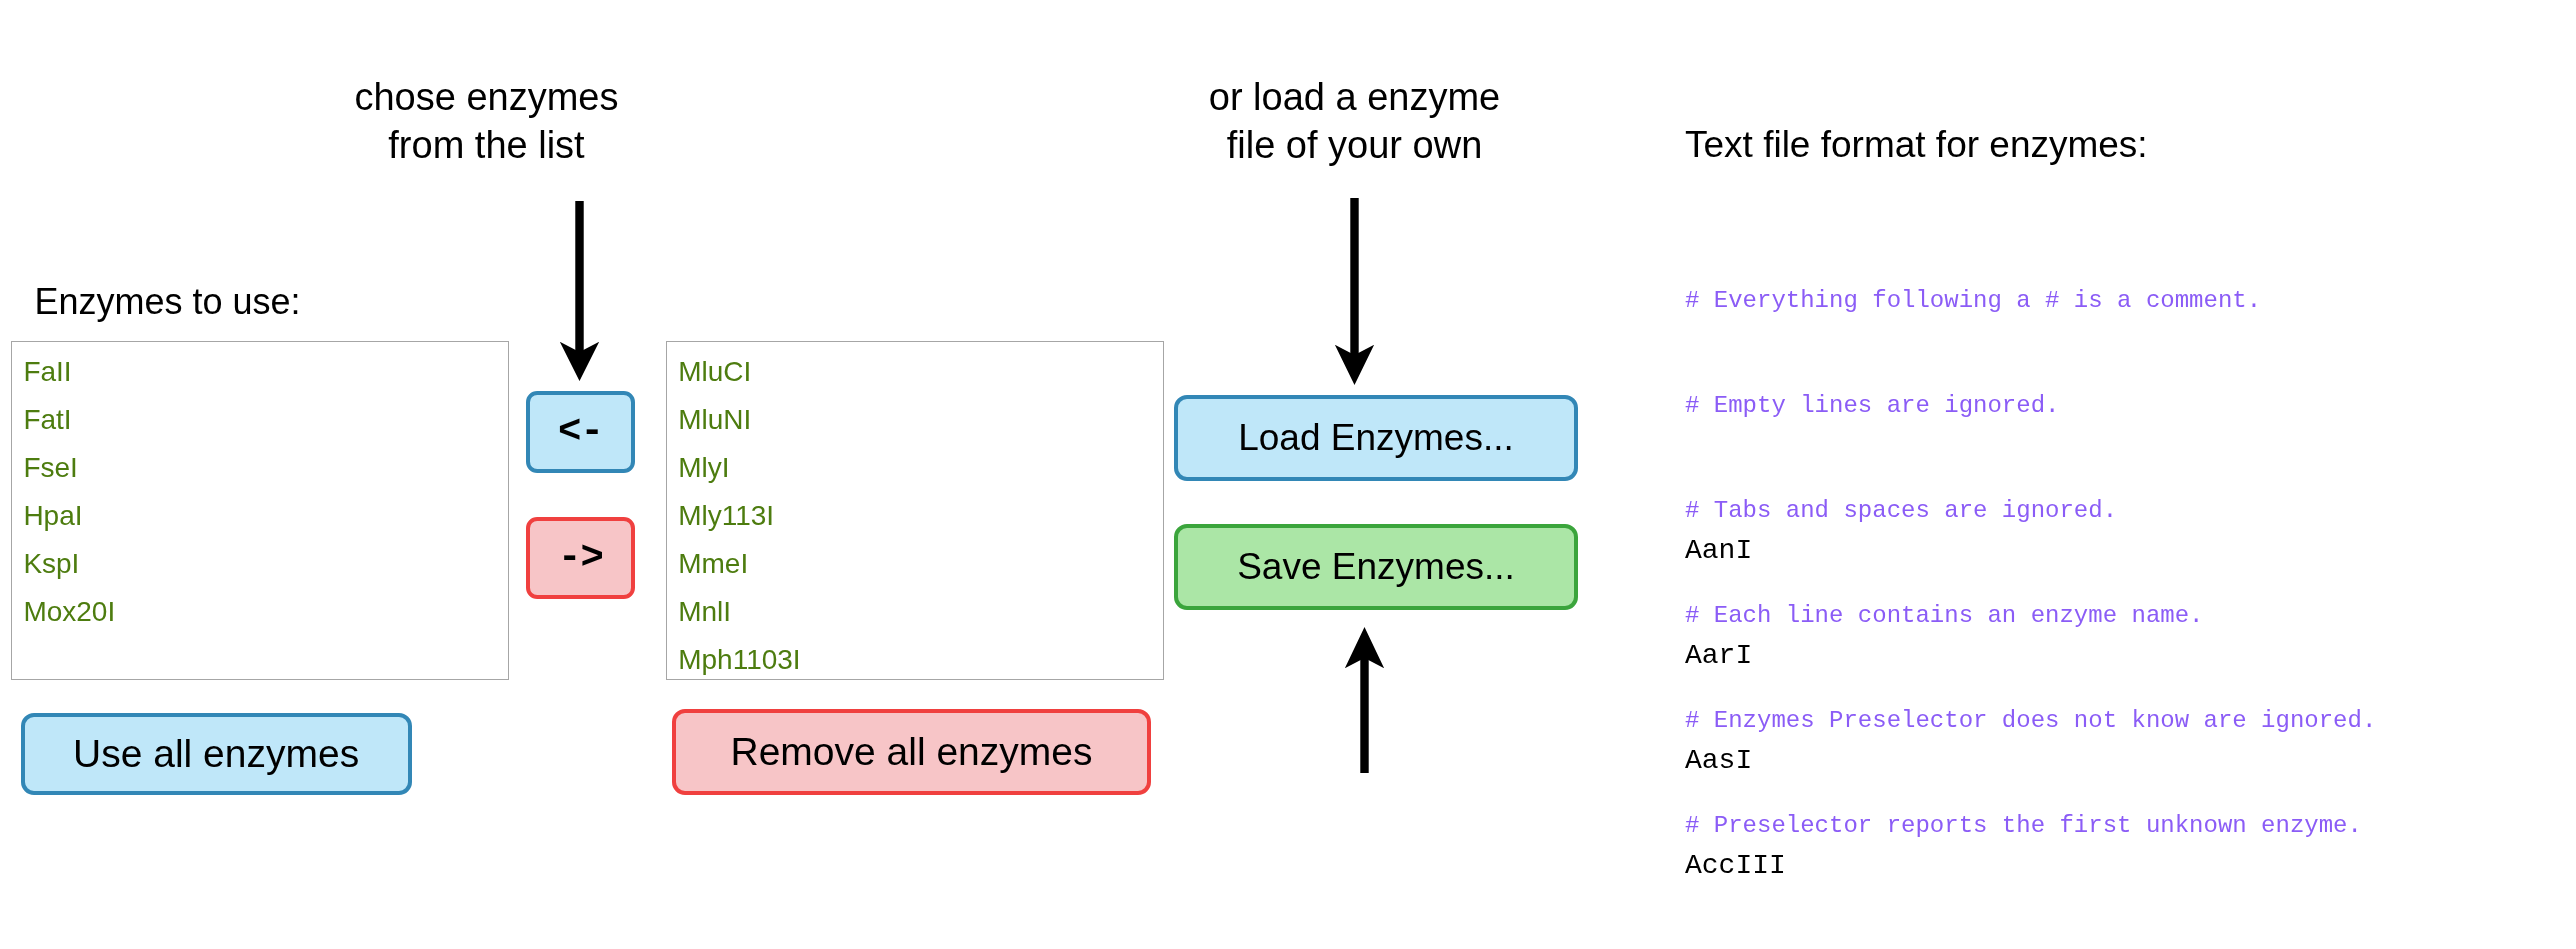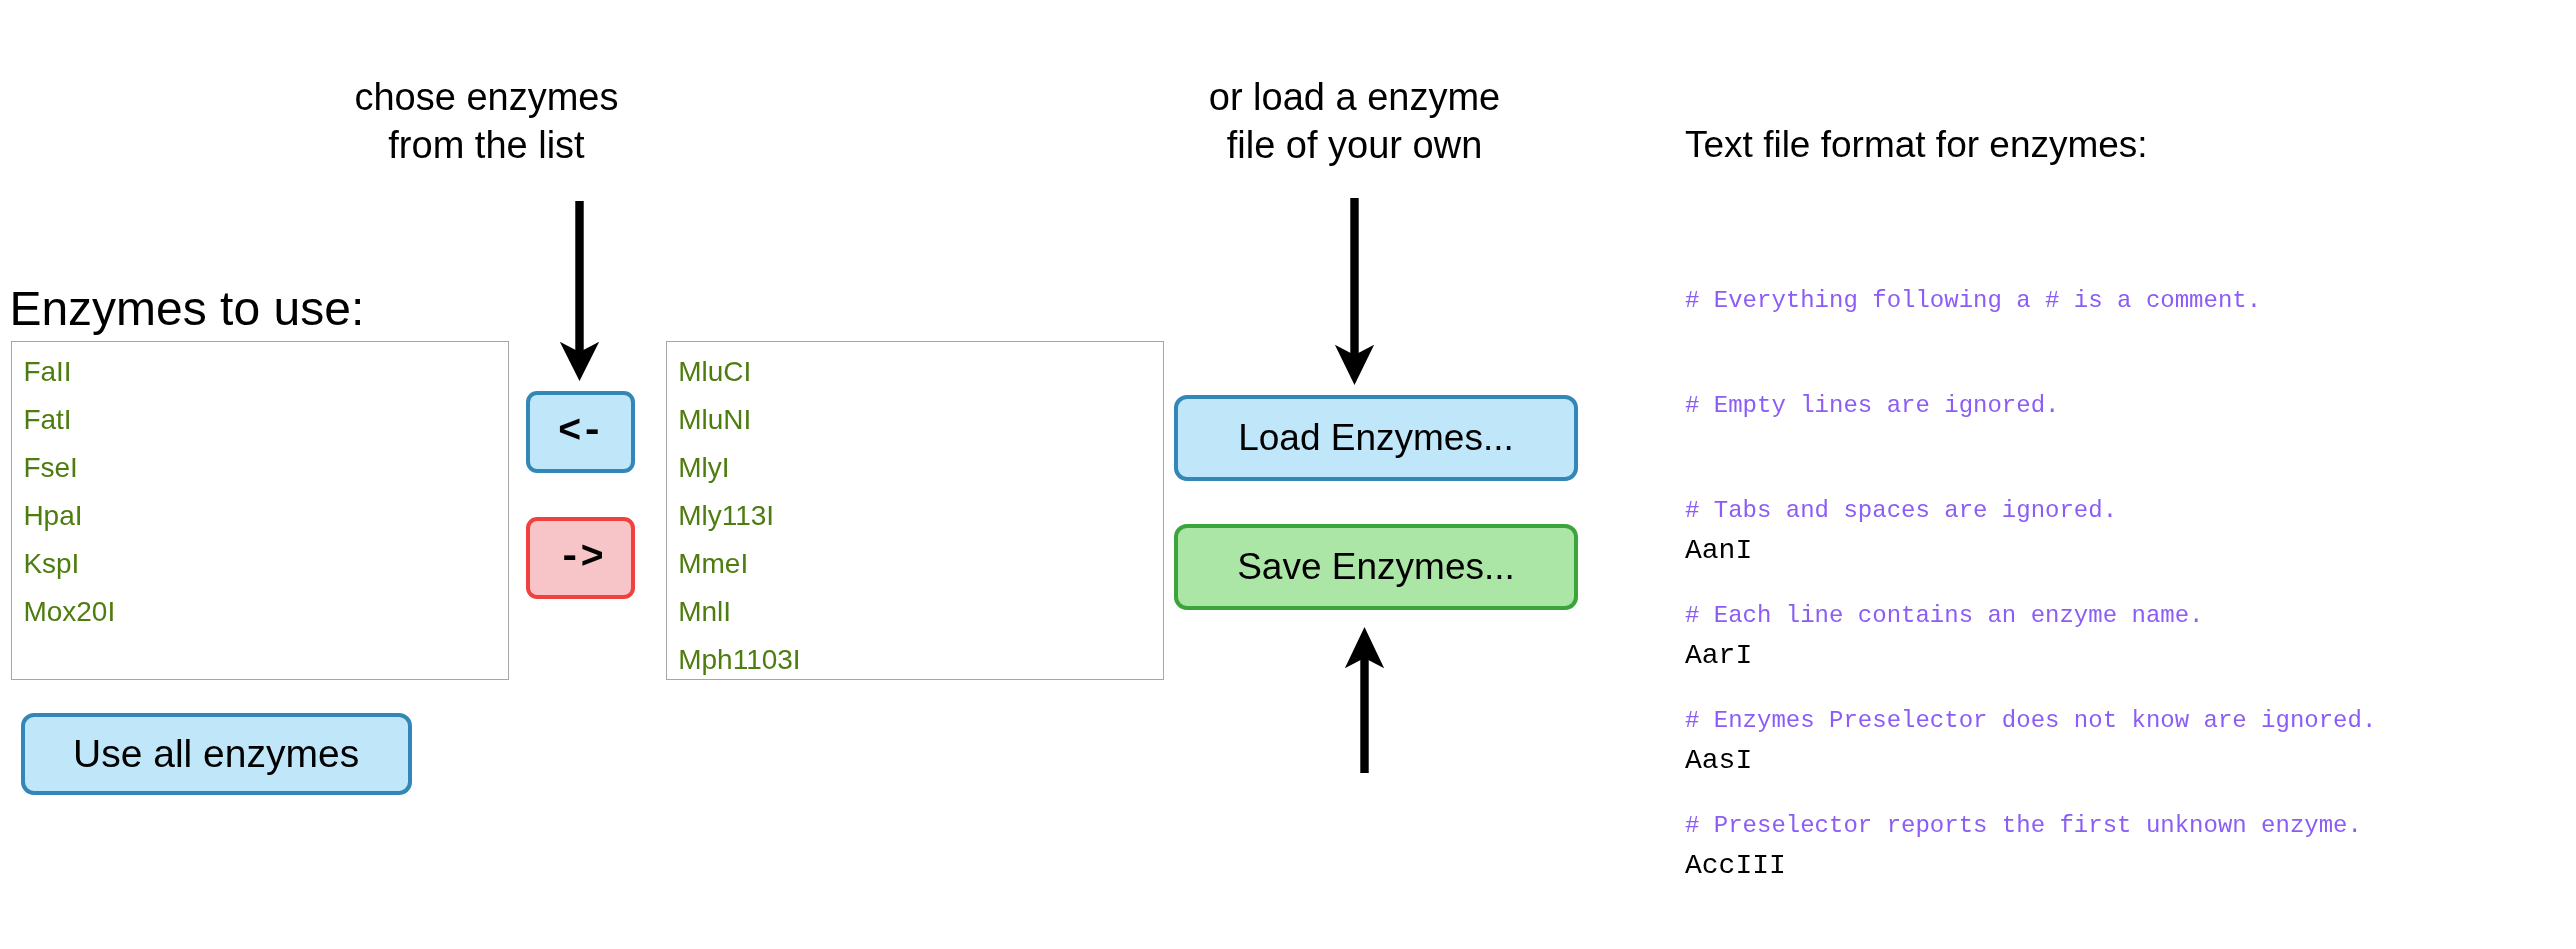--- a/index.html
+++ b/index.html
@@ -26,23 +26,24 @@
     font-size: 38px;
     line-height: 1.27;
     text-align: center;
     color: #000000;
     white-space: pre-line;
   }
 
   
   .list-heading {
     font-family: "Liberation Sans", sans-serif;
-    font-size: 48px;
+    font-size: 36px;
     color: #000000;
     white-space: nowrap;
+    margin-left: 25px;
   }
 
   
   .listbox {
     background: #ffffff;
     border: 1.9px solid #a6a6a6;
     box-sizing: border-box;
     overflow: hidden;
     padding: 5.6px 0 0 0;
   }
@@ -152,20 +153,21 @@
   <div class="abs listbox" style="left:666px; top:341px; width:498px; height:339px;">
     <div class="listbox-item">MluCI</div>
     <div class="listbox-item">MluNI</div>
     <div class="listbox-item">MlyI</div>
     <div class="listbox-item">Mly113I</div>
     <div class="listbox-item">MmeI</div>
     <div class="listbox-item">MnlI</div>
     <div class="listbox-item">Mph1103I</div>
   </div>
 
+  <div class="abs btn btn-red btn-big" style="left:672px; top:709px; width:479px; height:86px;">Remove all enzymes</div>
 
   <div class="abs btn btn-blue btn-wide" style="left:1174px; top:395px; width:404px; height:86px;">Load Enzymes...</div>
 
   <div class="abs btn btn-green btn-wide" style="left:1174px; top:524px; width:404px; height:86px;">Save Enzymes...</div>
 
   <div class="abs" style="left:1339px; top:627px;">
     <svg class="arrow-svg" width="51" height="146" viewBox="0 0 54 156" aria-hidden="true">
       <path d="M27 156 L27 18" stroke="#000000" stroke-width="9" fill="none"></path>
       <path d="M27 0 L6 44 L27 33 L48 44 Z" fill="#000000"></path>
     </svg>

